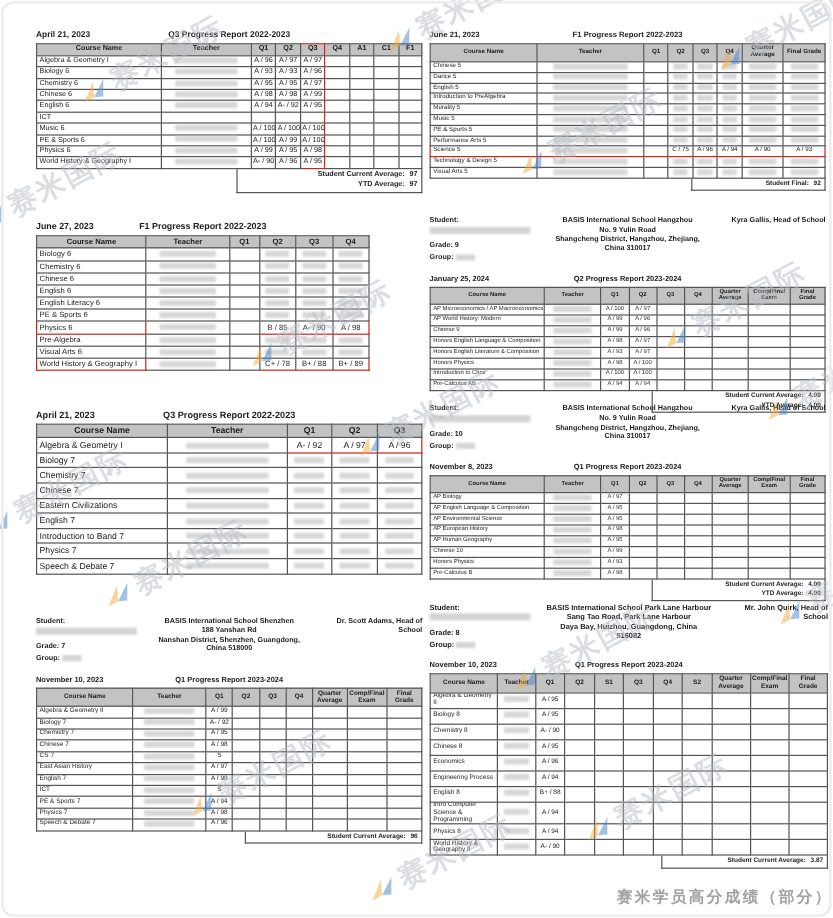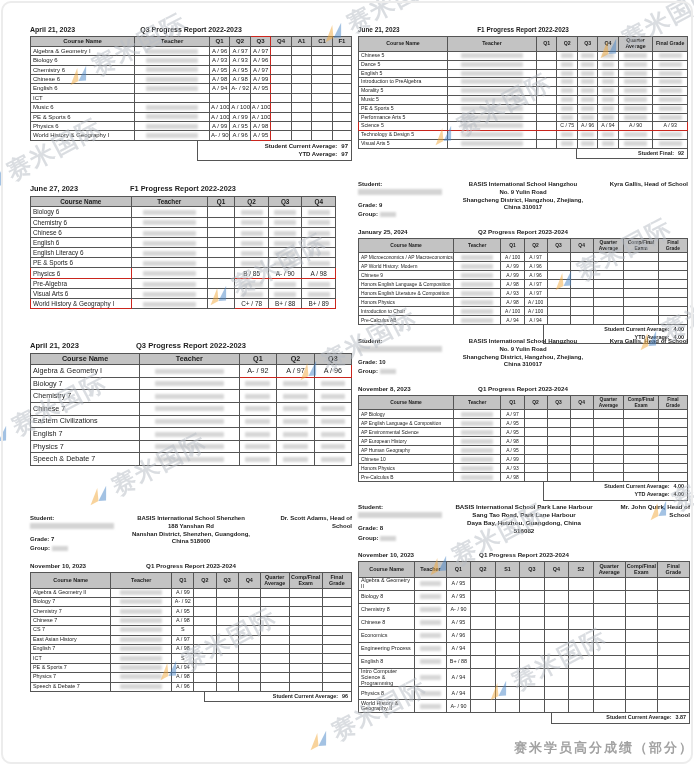--- a/index.html
+++ b/index.html
@@ -3,21 +3,21 @@
 <meta charset="utf-8">
 <style>
   *{margin:0;padding:0;box-sizing:border-box}
   html,body{width:694px;height:765px}
   body{position:relative;background:#ffffff;font-family:"Liberation Sans",sans-serif;overflow:hidden}
   .frame{position:absolute;inset:1px;border:2px solid #ececec;border-radius:10px;pointer-events:none;z-index:5}
 
   .report{position:absolute;color:#1c1c1c}
   .pos-tl{left:30px;top:26px;width:322px}
   .pos-tr{left:358px;top:26px;width:330px}
-  .pos-ml{left:30px;top:184px;width:306px}
+  .pos-ml{left:30px;top:184px;width:278px}
   .pos-mr{left:358px;top:181px;width:330px}
   .pos-ll{left:30px;top:341px;width:322px}
   .pos-lr{left:358px;top:338px;width:330px}
   .pos-bl{left:30px;top:515px;width:322px}
   .pos-br{left:358px;top:503px;width:332px}
 
   .rhead{position:relative;font-weight:bold;margin-bottom:3px;white-space:nowrap}
   .rtitle{position:absolute;left:0;right:0;text-align:center}
   .pos-tl .rhead{font-size:7px}
   .pos-tr .rhead{font-size:6.4px}
@@ -659,20 +659,27 @@
           <td class="c"><span class="blur"></span></td>
         </tr>
         <tr>
           <td class="course">English 7</td>
           <td class="c"><span class="blur"></span></td>
           <td class="c"><span class="blur"></span></td>
           <td class="c"><span class="blur"></span></td>
           <td class="c"><span class="blur"></span></td>
         </tr>
         <tr>
+          <td class="course">Introduction to Band 7</td>
+          <td class="c"><span class="blur"></span></td>
+          <td class="c"><span class="blur"></span></td>
+          <td class="c"><span class="blur"></span></td>
+          <td class="c"><span class="blur"></span></td>
+        </tr>
+        <tr>
           <td class="course">Physics 7</td>
           <td class="c"><span class="blur"></span></td>
           <td class="c"><span class="blur"></span></td>
           <td class="c"><span class="blur"></span></td>
           <td class="c"><span class="blur"></span></td>
         </tr>
         <tr>
           <td class="course">Speech &amp; Debate 7</td>
           <td class="c"><span class="blur"></span></td>
           <td class="c"><span class="blur"></span></td>

